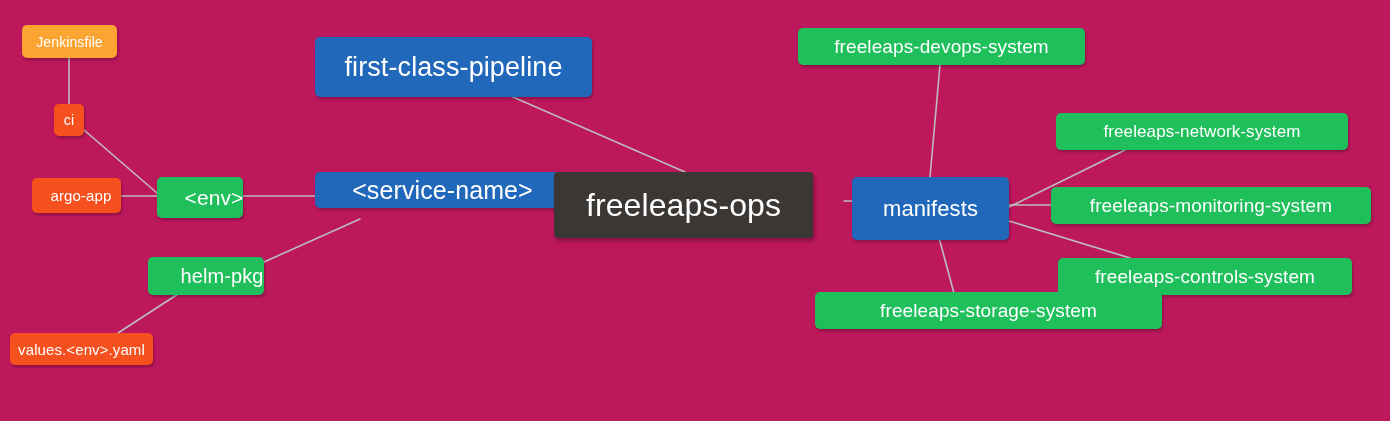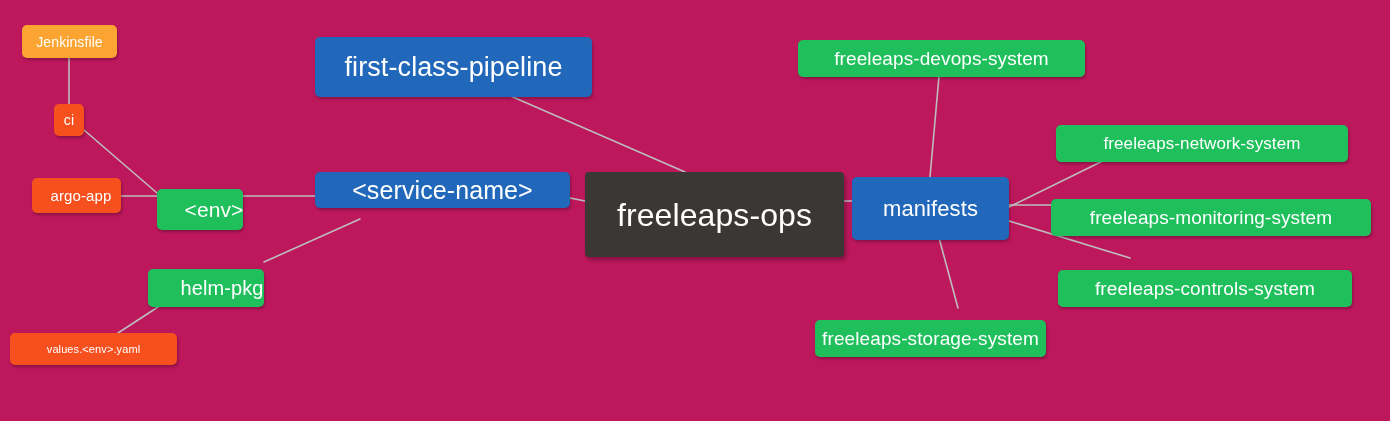--- a/index.html
+++ b/index.html
@@ -37,21 +37,21 @@
     letter-spacing: 0.1px;
     box-shadow: 1px 2px 3px rgba(0,0,0,0.28);
     user-select: none;
   }
   .node.root {
     background: #3b3734;
     border-radius: 4px;
     box-shadow: 2px 3px 4px rgba(0,0,0,0.30);
   }
   .node.blue   { background: #2268ba; }
-  .node.green  { background: #1fbf5c; margin-top: 12px; }
+  .node.green  { background: #1fbf5c; }
   .node.red    { background: #f6501f; }
   .node.orange { background: #fba431; }
 </style>
 </head>
 <body>
 
 <div id="canvas">
   <svg id="edges" viewBox="0 0 1390 421" xmlns="http://www.w3.org/2000/svg">
       <line x1="69" y1="58" x2="69" y2="104" stroke="#bdbdbd" stroke-width="1.6" stroke-linecap="round"></line>
       <line x1="84" y1="130" x2="157" y2="193" stroke="#bdbdbd" stroke-width="1.6" stroke-linecap="round"></line>
@@ -67,24 +67,24 @@
       <line x1="1009" y1="205" x2="1051" y2="205" stroke="#bdbdbd" stroke-width="1.6" stroke-linecap="round"></line>
       <line x1="1009" y1="221" x2="1130" y2="258" stroke="#bdbdbd" stroke-width="1.6" stroke-linecap="round"></line>
       <line x1="935" y1="223" x2="958" y2="308" stroke="#bdbdbd" stroke-width="1.6" stroke-linecap="round"></line>
     </svg>
   <div id="node-layer">
       <div class="node orange" style="left: 22px; top: 25px; width: 95px; height: 33px; font-size: 14px;">Jenkinsfile</div>
       <div class="node red" style="left: 54px; top: 104px; width: 30px; height: 32px; font-size: 14px;">ci</div>
       <div class="node red" style="left: 32px; top: 178px; width: 89px; height: 35px; font-size: 15px; padding-left: 9px;">argo-app</div>
       <div class="node green" style="left: 157px; top: 177px; width: 86px; height: 41px; font-size: 21px; padding-left: 28px;">&lt;env&gt;</div>
       <div class="node green" style="left: 148px; top: 257px; width: 116px; height: 38px; font-size: 20px; padding-left: 32px;">helm-pkg</div>
-      <div class="node red" style="left: 10px; top: 333px; width: 167px; height: 32px; font-size: 11px;">values.&lt;env&gt;.yaml</div>
+      <div class="node red" style="left: 10px; top: 333px; width: 143px; height: 32px; font-size: 15px;">values.&lt;env&gt;.yaml</div>
       <div class="node blue" style="left: 315px; top: 37px; width: 277px; height: 60px; font-size: 27px;">first-class-pipeline</div>
       <div class="node blue" style="left: 315px; top: 172px; width: 255px; height: 36px; font-size: 25px;">&lt;service-name&gt;</div>
-      <div class="node root" style="left: 585px; top: 172px; width: 259px; height: 85px; font-size: 32px; text-align: center;">freeleaps-ops</div>
+      <div class="node root" style="left: 554px; top: 172px; width: 259px; height: 66px; font-size: 32px; text-align: center;">freeleaps-ops</div>
       <div class="node blue" style="left: 852px; top: 177px; width: 157px; height: 63px; font-size: 22px;">manifests</div>
       <div class="node green" style="left: 798px; top: 28px; width: 287px; height: 37px; font-size: 19px;">freeleaps-devops-system</div>
       <div class="node green" style="left: 1056px; top: 113px; width: 292px; height: 37px; font-size: 17px;">freeleaps-network-system</div>
       <div class="node green" style="left: 1051px; top: 187px; width: 320px; height: 37px; font-size: 19px;">freeleaps-monitoring-system</div>
       <div class="node green" style="left: 1058px; top: 258px; width: 294px; height: 37px; font-size: 19px;">freeleaps-controls-system</div>
-      <div class="node green" style="left: 815px; top: 308px; width: 231px; height: 37px; font-size: 19px;">freeleaps-storage-system</div>
+      <div class="node green" style="left: 815px; top: 292px; width: 347px; height: 37px; font-size: 19px;">freeleaps-storage-system</div>
     </div>
 </div>
 
 </body></html>

